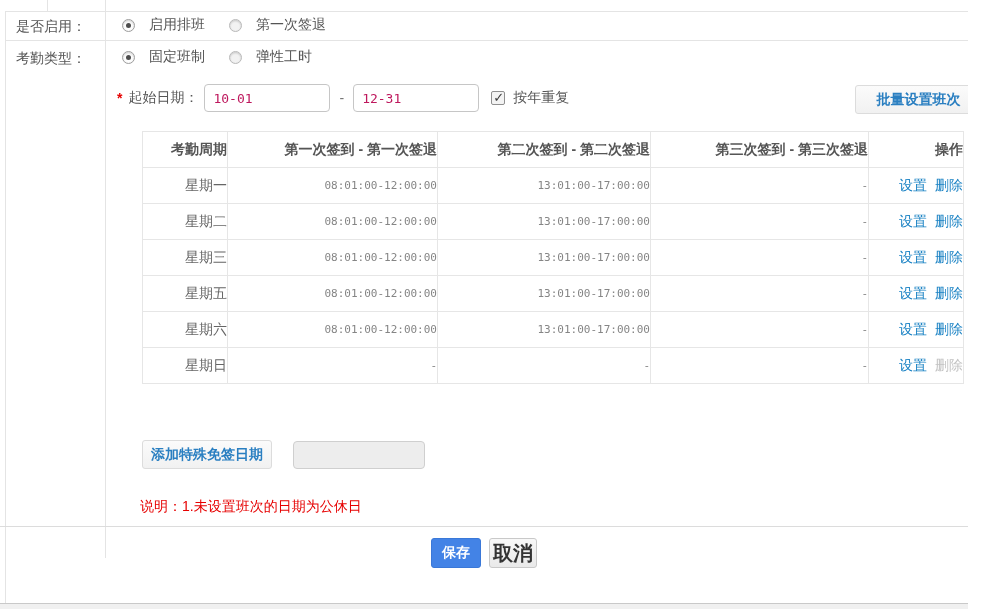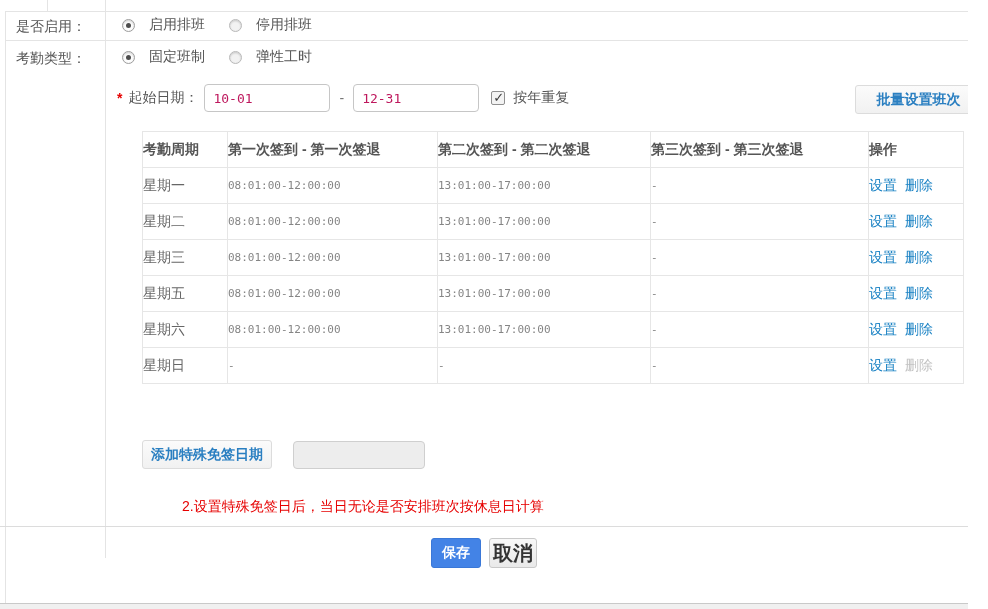--- a/index.html
+++ b/index.html
@@ -48,21 +48,21 @@
   }
   #batch-btn { left:855px; top:85px; width:127px; }
   #special-btn { left:142px; top:440px; width:130px; }
   .special-input { position:absolute; left:293px; top:441px; width:132px; height:28px;
     background:#ededed; border:1px solid #cfcfcf; border-radius:4px; }
 
   
   table.shift { position:absolute; left:142px; top:131px; width:821px;
     border-collapse:collapse; table-layout:fixed; }
   table.shift th, table.shift td { border:1px solid #e6e6e6; height:36px;
-    text-align:left; vertical-align:middle; }
+    text-align:right; vertical-align:middle; }
   table.shift th { color:#555; font-weight:bold; font-size:14px; background:#fff; }
   td.day { color:#666; }
   td.time { color:#858585; font-family:"DejaVu Sans Mono",monospace; font-size:11px; }
   td.ops a { color:#1a82c4; text-decoration:none; cursor:pointer; }
   td.ops a.set { margin-right:8px; }
   td.ops a.disabled { color:#c2c2c2; cursor:default; }
 
   
   .notes { position:absolute; left:140px; top:495px; color:#e60000; line-height:22px; font-size:14px; }
   .notes .indent { padding-left:42px; }
@@ -92,21 +92,21 @@
   <div class="vline" style="left:105px; top:0; height:558px;"></div>
 
   <div class="row-label" style="top:18px;">是否启用：</div>
   <div class="radio-group" style="left:122px; top:16px;">
     <div class="radio-opt">
       <span class="radio checked"></span>
       <span class="lbl">启用排班</span>
     </div>
     <div class="radio-opt">
       <span class="radio unchecked"></span>
-      <span class="lbl">停用排班</span>
+      <span class="lbl">第一次签退</span>
     </div>
   </div>
 
   <div class="row-label" style="top:50px;">考勤类型：</div>
   <div class="radio-group" style="left:122px; top:48px;">
     <div class="radio-opt">
       <span class="radio checked"></span>
       <span class="lbl">固定班制</span>
     </div>
     <div class="radio-opt">
@@ -189,21 +189,21 @@
         <td class="time">-</td>
         <td class="ops"><a class="set">设置</a><a class="disabled">删除</a></td>
       </tr>
     </tbody>
   </table>
 
   <div class="blue-text-btn" id="special-btn">添加特殊免签日期</div>
   <input class="special-input" type="text" disabled="" value="" style="">
 
   <div class="notes">
-    <div class="indent">2.设置特殊免签日后，当日无论是否安排班次按休息日计算</div>
+    <div><span>说明：</span><span>1.未设置班次的日期为公休日</span></div>
   </div>
 
   <div class="footer">
     <div class="btns">
       <div class="btn-save">保存</div>
       <div class="btn-cancel">取消</div>
     </div>
   </div>
   <div class="bottom-strip"></div>
 

